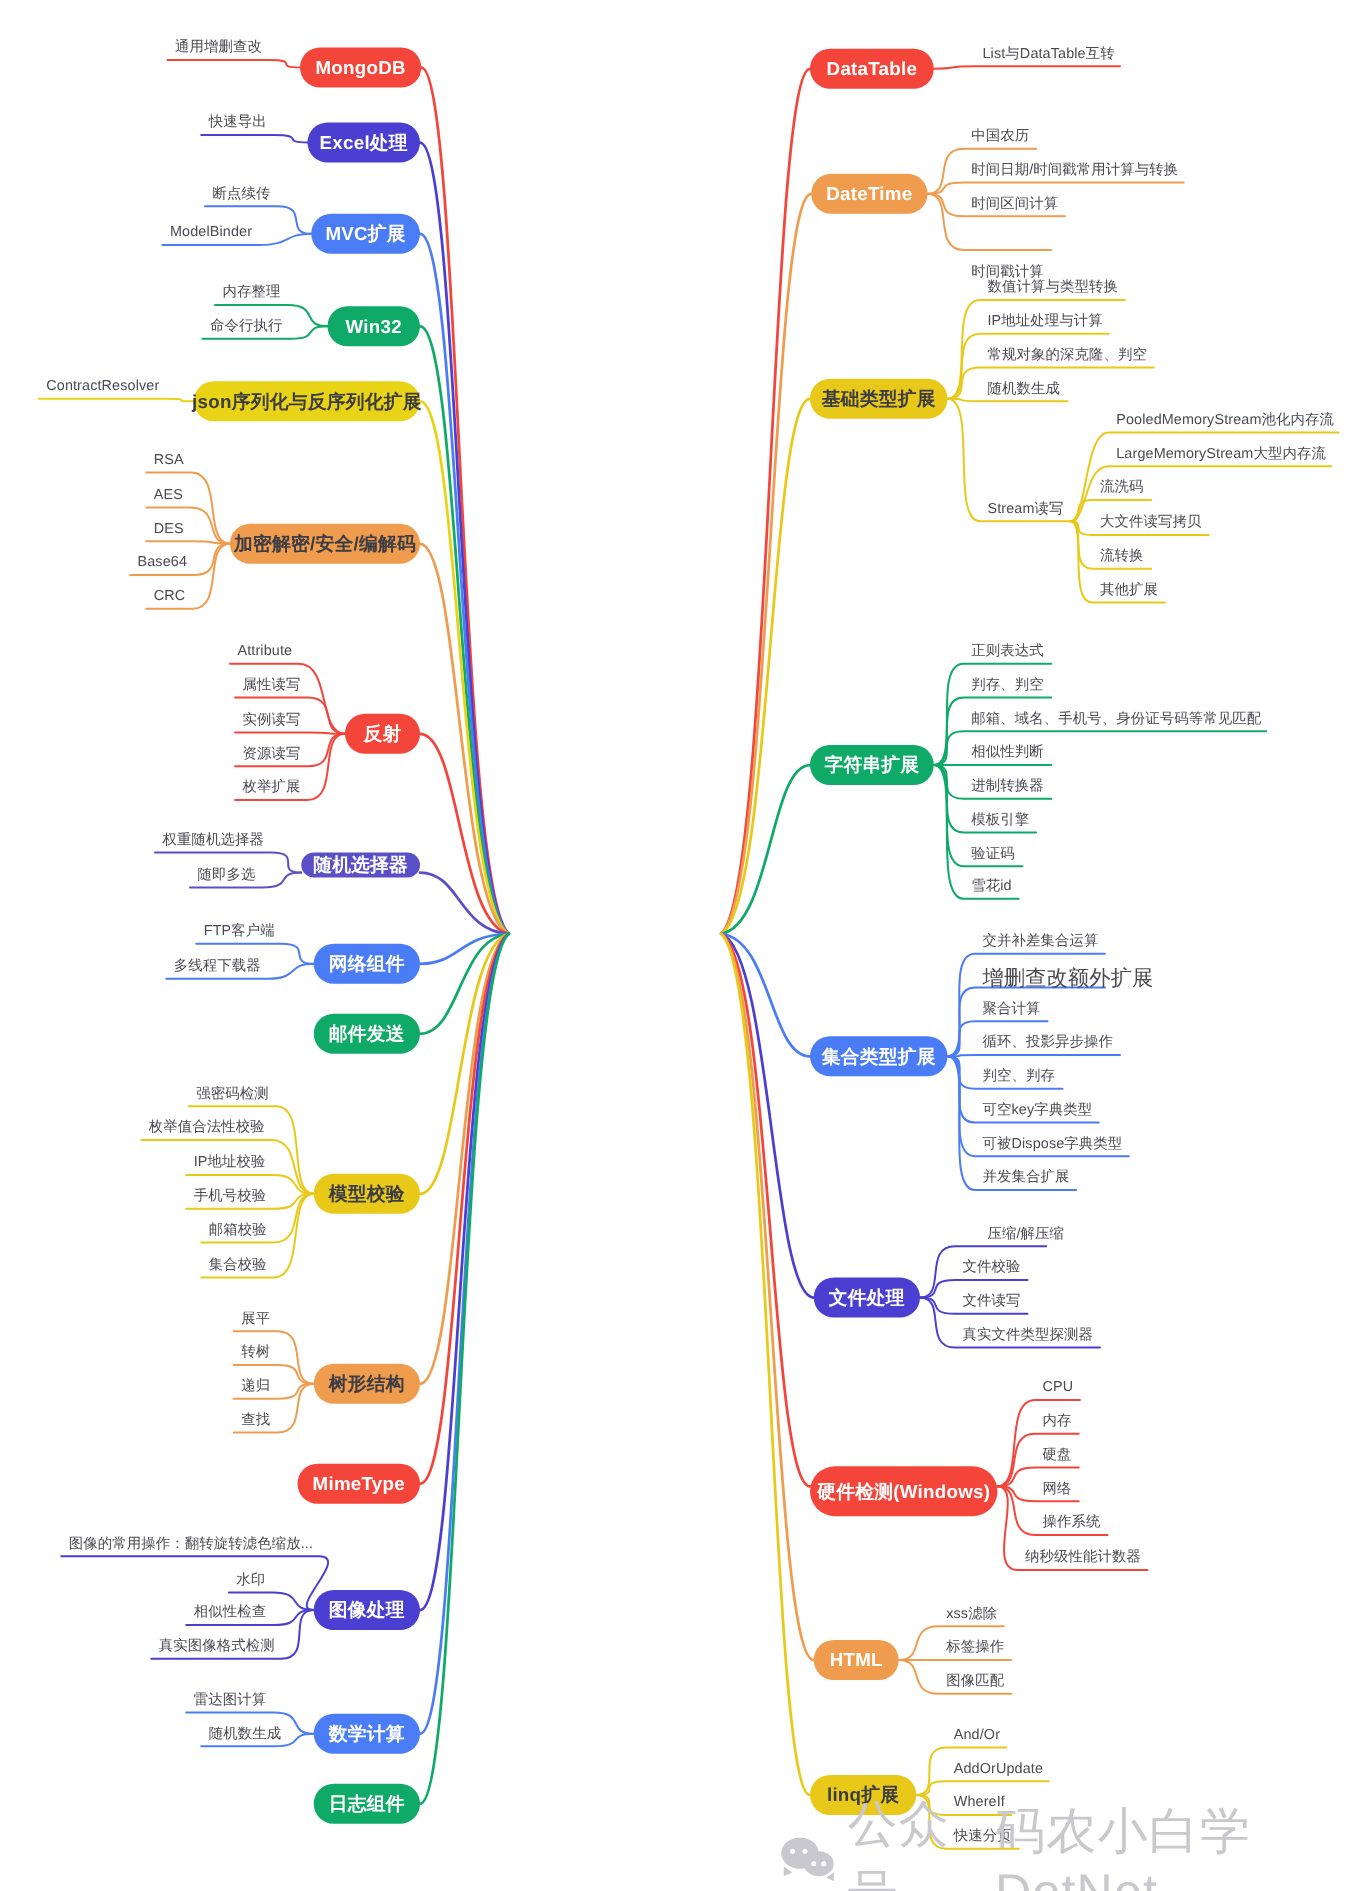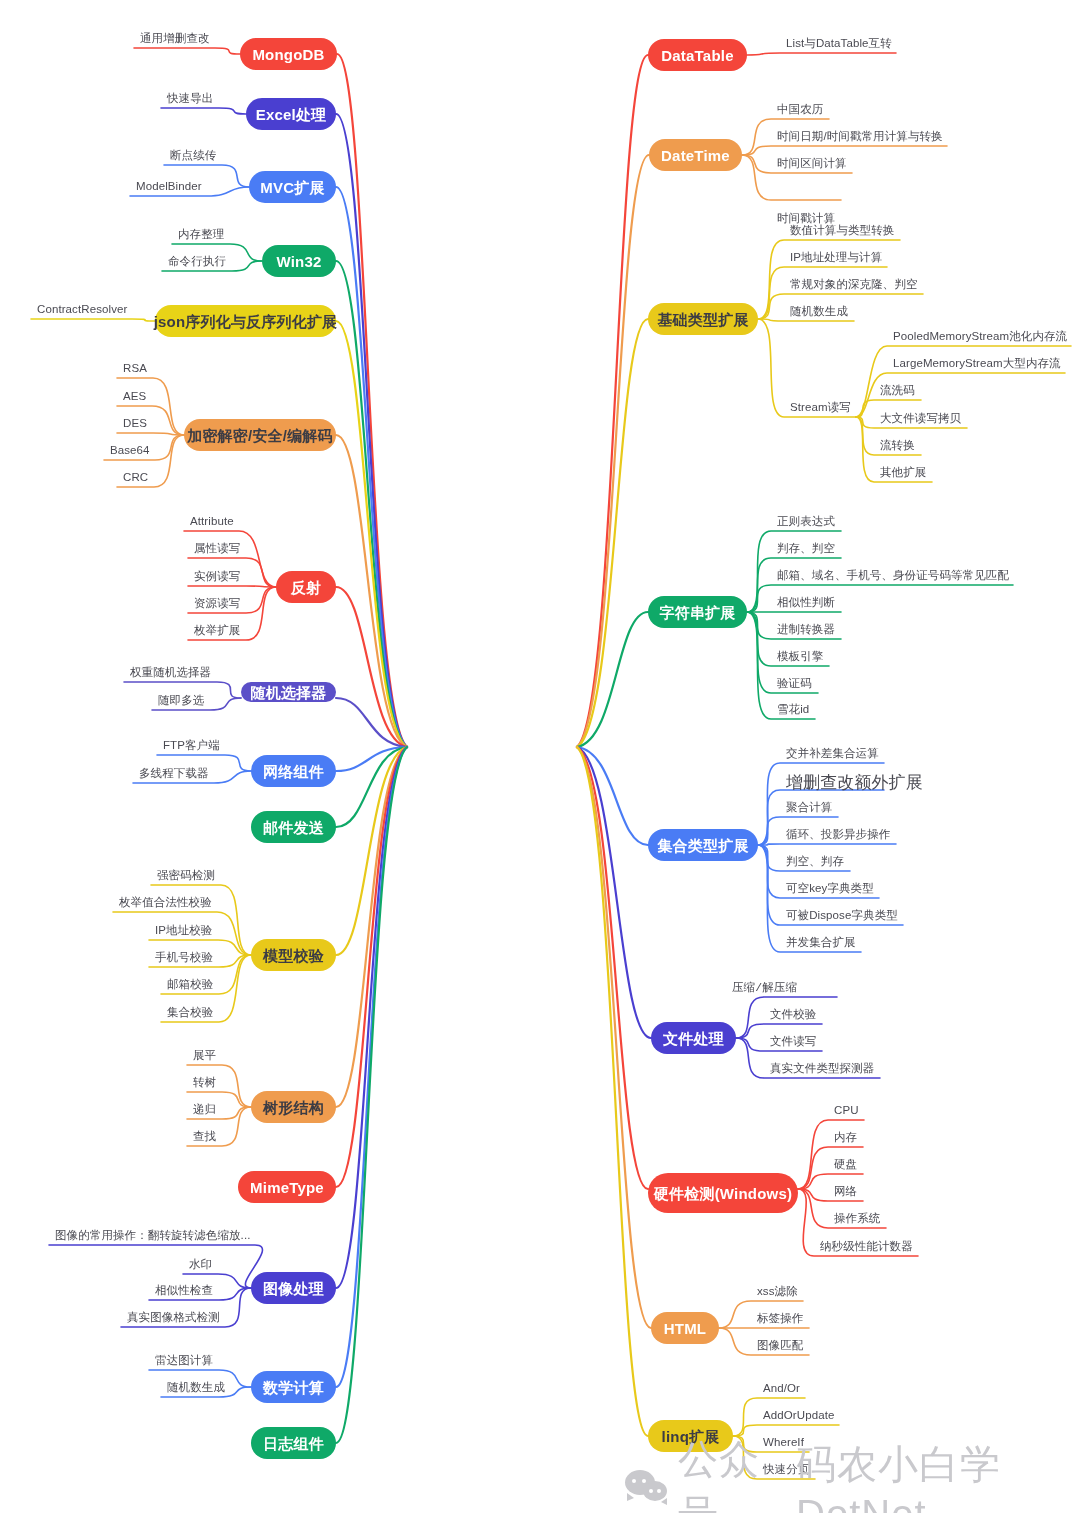--- a/index.html
+++ b/index.html
@@ -331,21 +331,21 @@
       <div class="leaf right" style="left: 786px; top: 746px; font-size: 17px; margin-top: 28px;">增删查改额外扩展</div>
       <div class="leaf right" style="left: 786px; top: 802px; font-size: 11.5px;">聚合计算</div>
       <div class="leaf right" style="left: 786px; top: 829px; font-size: 11.5px;">循环、投影异步操作</div>
       <div class="leaf right" style="left: 786px; top: 856px; font-size: 11.5px;">判空、判存</div>
       <div class="leaf right" style="left: 786px; top: 883px; font-size: 11.5px;">可空key字典类型</div>
       <div class="leaf right" style="left: 786px; top: 910px; font-size: 11.5px;">可被Dispose字典类型</div>
       <div class="leaf right" style="left: 786px; top: 937px; font-size: 11.5px;">并发集合扩展</div>
       <div class="node" style="left: 651px; top: 1022px; width: 85px; height: 32px; background: rgb(74, 63, 208); font-size: 15px;">
         <span>文件处理</span>
       </div>
-      <div class="leaf right" style="left: 732px; top: 982px; font-size: 11.5px; font-family: Liberation Mono, monospace;">压缩/解压缩</div>
+      <div class="leaf right" style="left: 790px; top: 982px; font-size: 11.5px;">压缩/解压缩</div>
       <div class="leaf right" style="left: 770px; top: 1009px; font-size: 11.5px;">文件校验</div>
       <div class="leaf right" style="left: 770px; top: 1036px; font-size: 11.5px;">文件读写</div>
       <div class="leaf right" style="left: 770px; top: 1063px; font-size: 11.5px;">真实文件类型探测器</div>
       <div class="node" style="left: 648px; top: 1173px; width: 150px; height: 40px; background: rgb(244, 69, 58); font-size: 15px;">
         <span>硬件检测(Windows)</span>
       </div>
       <div class="leaf right" style="left: 834px; top: 1105px; font-size: 11.5px;">CPU</div>
       <div class="leaf right" style="left: 834px; top: 1132px; font-size: 11.5px;">内存</div>
       <div class="leaf right" style="left: 834px; top: 1159px; font-size: 11.5px;">硬盘</div>
       <div class="leaf right" style="left: 834px; top: 1186px; font-size: 11.5px;">网络</div>

